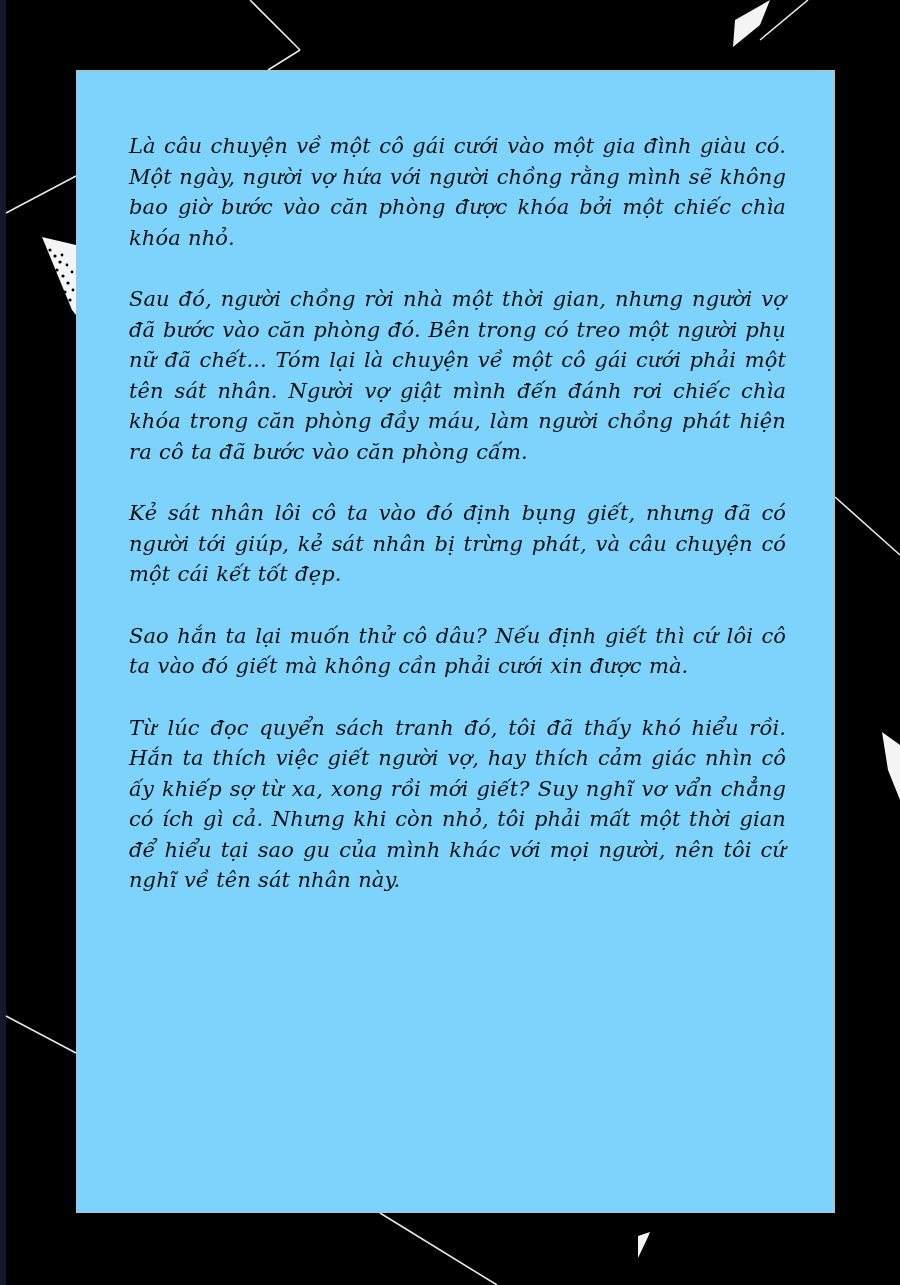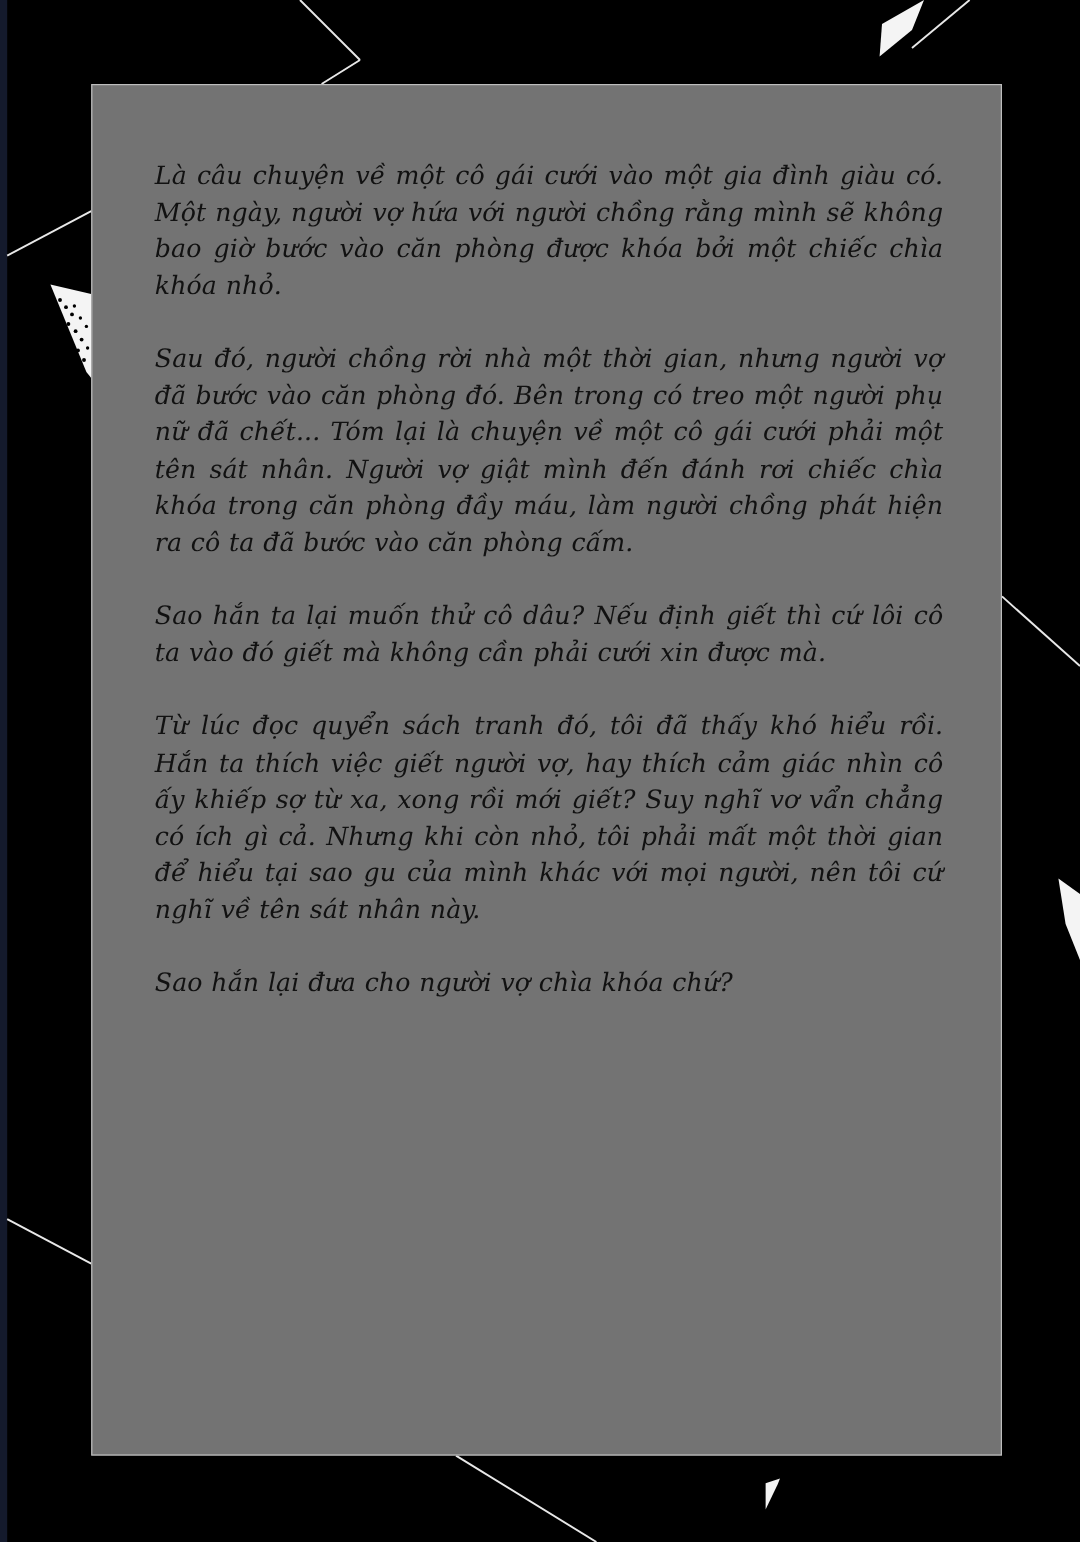--- a/index.html
+++ b/index.html
@@ -8,21 +8,21 @@
     background: #000000;
     font-family: "DejaVu Serif", "Liberation Serif", serif;
   }
   .edge-strip {
     position: absolute; left: 0; top: 0; width: 6px; height: 1285px;
     background: #141a2c;
   }
   .decor { position: absolute; left: 0; top: 0; width: 900px; height: 1285px; }
   .panel {
     position: absolute; left: 76px; top: 70px; width: 759px; height: 1143px;
-    background: #737373;
+    background: #7dd3fc;
     border: 1px solid #bdbdbd;
     box-sizing: border-box;
   }
   .text-body {
     position: absolute; left: 52px; top: 60px; width: 657px;
   }
   .para {
     margin: 0 0 31px 0;
     font-size: 21px;
     line-height: 30.5px;
@@ -70,17 +70,17 @@
       <circle cx="67" cy="265" r="1.4"></circle>
     <circle cx="72" cy="272" r="1.4"></circle>
       <circle cx="73" cy="290" r="1.4"></circle>
   </g>
 </svg>
 
 <div class="panel">
   <div class="text-body">
     <p class="para">Là câu chuyện về một cô gái cưới vào một gia đình giàu có. Một ngày, người vợ hứa với người chồng rằng mình sẽ không bao giờ bước vào căn phòng được khóa bởi một chiếc chìa khóa nhỏ.</p>
     <p class="para">Sau đó, người chồng rời nhà một thời gian, nhưng người vợ đã bước vào căn phòng đó. Bên trong có treo một người phụ nữ đã chết... Tóm lại là chuyện về một cô gái cưới phải một tên sát nhân. Người vợ giật mình đến đánh rơi chiếc chìa khóa trong căn phòng đầy máu, làm người chồng phát hiện ra cô ta đã bước vào căn phòng cấm.</p>
+    <p class="para">Kẻ sát nhân lôi cô ta vào đó định bụng giết, nhưng đã có người tới giúp, kẻ sát nhân bị trừng phát, và câu chuyện có một cái kết tốt đẹp.</p>
     <p class="para">Sao hắn ta lại muốn thử cô dâu? Nếu định giết thì cứ lôi cô ta vào đó giết mà không cần phải cưới xin được mà.</p>
     <p class="para">Từ lúc đọc quyển sách tranh đó, tôi đã thấy khó hiểu rồi. Hắn ta thích việc giết người vợ, hay thích cảm giác nhìn cô ấy khiếp sợ từ xa, xong rồi mới giết? Suy nghĩ vơ vẩn chẳng có ích gì cả. Nhưng khi còn nhỏ, tôi phải mất một thời gian để hiểu tại sao gu của mình khác với mọi người, nên tôi cứ nghĩ về tên sát nhân này.</p>
-    <p class="para">Sao hắn lại đưa cho người vợ chìa khóa chứ?</p>
   </div>
 </div>
 
 </body></html>

